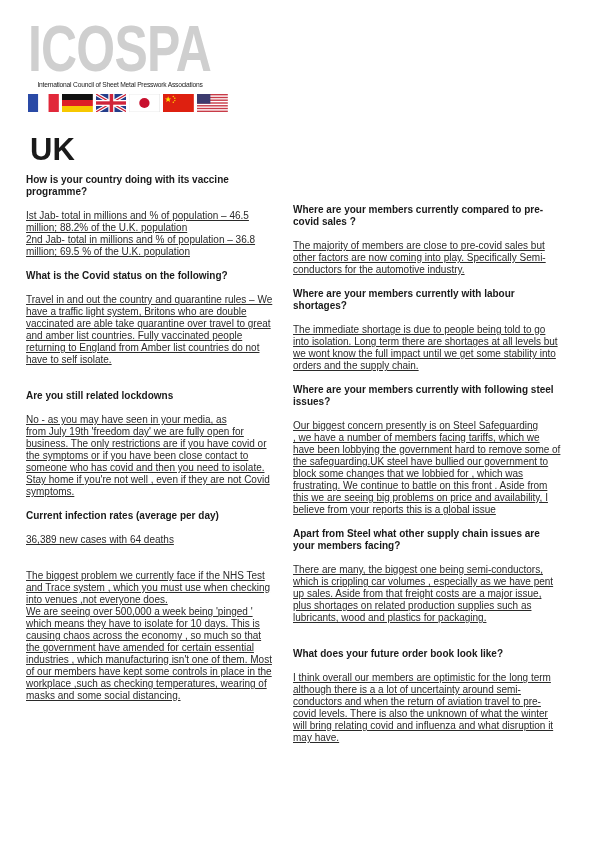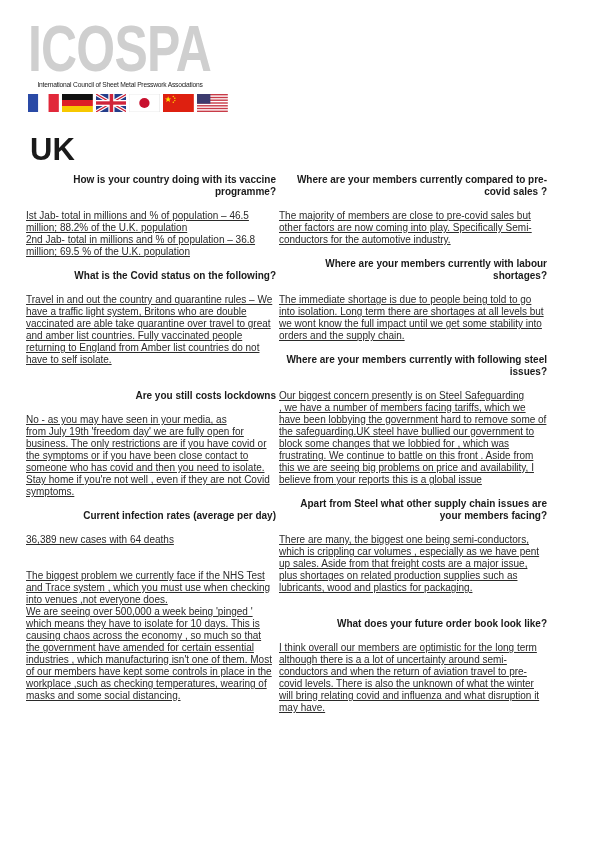--- a/index.html
+++ b/index.html
@@ -5,22 +5,22 @@
     html, body { margin: 0; padding: 0; background: #ffffff; }
     body { width: 600px; height: 848px; position: relative; overflow: hidden; font-family: "Liberation Sans", sans-serif; color: #222; }
     .logo { position: absolute; left: 28px; top: 22px; width: 200px; text-align: center; }
     .logo-word { font-family: "Liberation Sans", sans-serif; font-weight: bold; font-size: 64px; line-height: 54px; letter-spacing: -1px; color: #cfcfcf; transform: scaleX(0.78); transform-origin: left top; height: 56px; white-space: nowrap; }
     .logo-sub { font-size: 7.3px; color: #222; margin-top: 2px; letter-spacing: -0.25px; white-space: nowrap; transform: scaleX(0.92); transform-origin: left top; }
     .flags { display: flex; gap: 3px; margin-top: 5px; }
     .flag { width: 31px; height: 18px; position: relative; overflow: hidden; }
     .title { position: absolute; left: 26px; top: 128px; font-size: 31px; font-weight: bold; color: #1a1a1a; margin: 4px; line-height: 36px; }
     .col { position: absolute; top: 174px; font-size: 10px; line-height: 12px; color: #2a2a2a; }
     .col.left { left: 26px; width: 250px; }
-    .col.right { left: 279px; width: 268px; }
-    .q { font-weight: bold; color: #1a1a1a; margin: 0; text-align: right; }
+    .col.right { left: 293px; width: 268px; margin-top: 30px; }
+    .q { font-weight: bold; color: #1a1a1a; margin: 0; }
     .a { margin: 0; white-space: pre-line; text-decoration: underline; }
     .gap { height: 12px; }
   </style>
 </head>
 <body>
 
 <div class="logo">
   <div class="logo-word">ICOSPA</div>
   <div class="logo-sub">International Council of Sheet Metal Presswork Associations</div>
   <div class="flags">
@@ -75,21 +75,21 @@
   <p class="q">How is your country doing with its vaccine programme?</p>
   <div class="gap"></div>
   <p class="a">Ist Jab- total in millions and % of population – 46.5 million; 88.2% of the U.K. population
 2nd Jab- total in millions and % of population – 36.8 million; 69.5 % of the U.K. population</p>
   <div class="gap"></div>
   <p class="q">What is the Covid status on the following?</p>
   <div class="gap"></div>
   <p class="a">Travel in and out the country and quarantine rules – We have a traffic light system, Britons who are double vaccinated are able take quarantine over travel to great and amber list countries. Fully vaccinated people returning to England from Amber list countries do not have to self isolate.</p>
   <div class="gap"></div>
   <div class="gap"></div>
-  <p class="q">Are you still costs lockdowns</p>
+  <p class="q">Are you still related lockdowns</p>
   <div class="gap"></div>
   <p class="a">No - as you may have seen in your media, as
 from July 19th 'freedom day' we are fully open for business. The only restrictions are if you have covid or the symptoms or if you have been close contact to someone who has covid and then you need to isolate. Stay home if you're not well , even if they are not Covid symptoms.</p>
   <div class="gap"></div>
   <p class="q">Current infection rates (average per day)</p>
   <div class="gap"></div>
   <p class="a">36,389 new cases with 64 deaths</p>
   <div class="gap"></div>
   <div class="gap"></div>
   <p class="a">The biggest problem we currently face if the NHS Test and Trace system , which you must use when checking into venues ,not everyone does.

